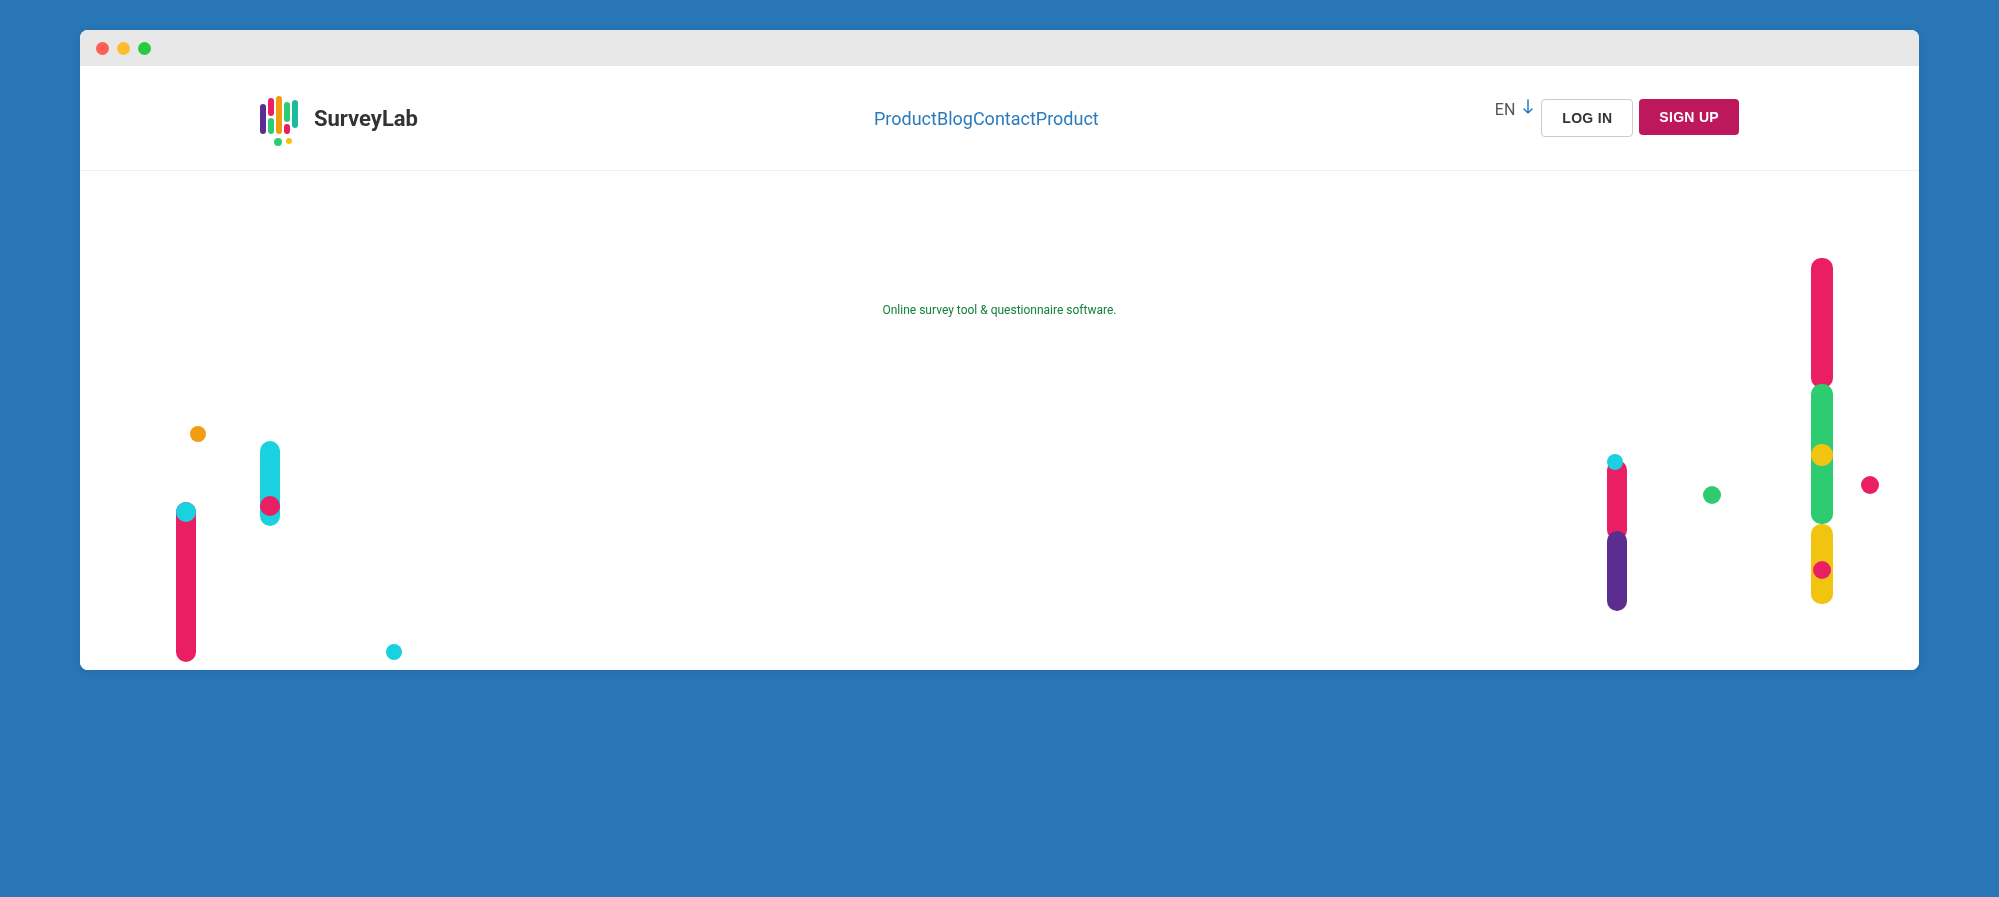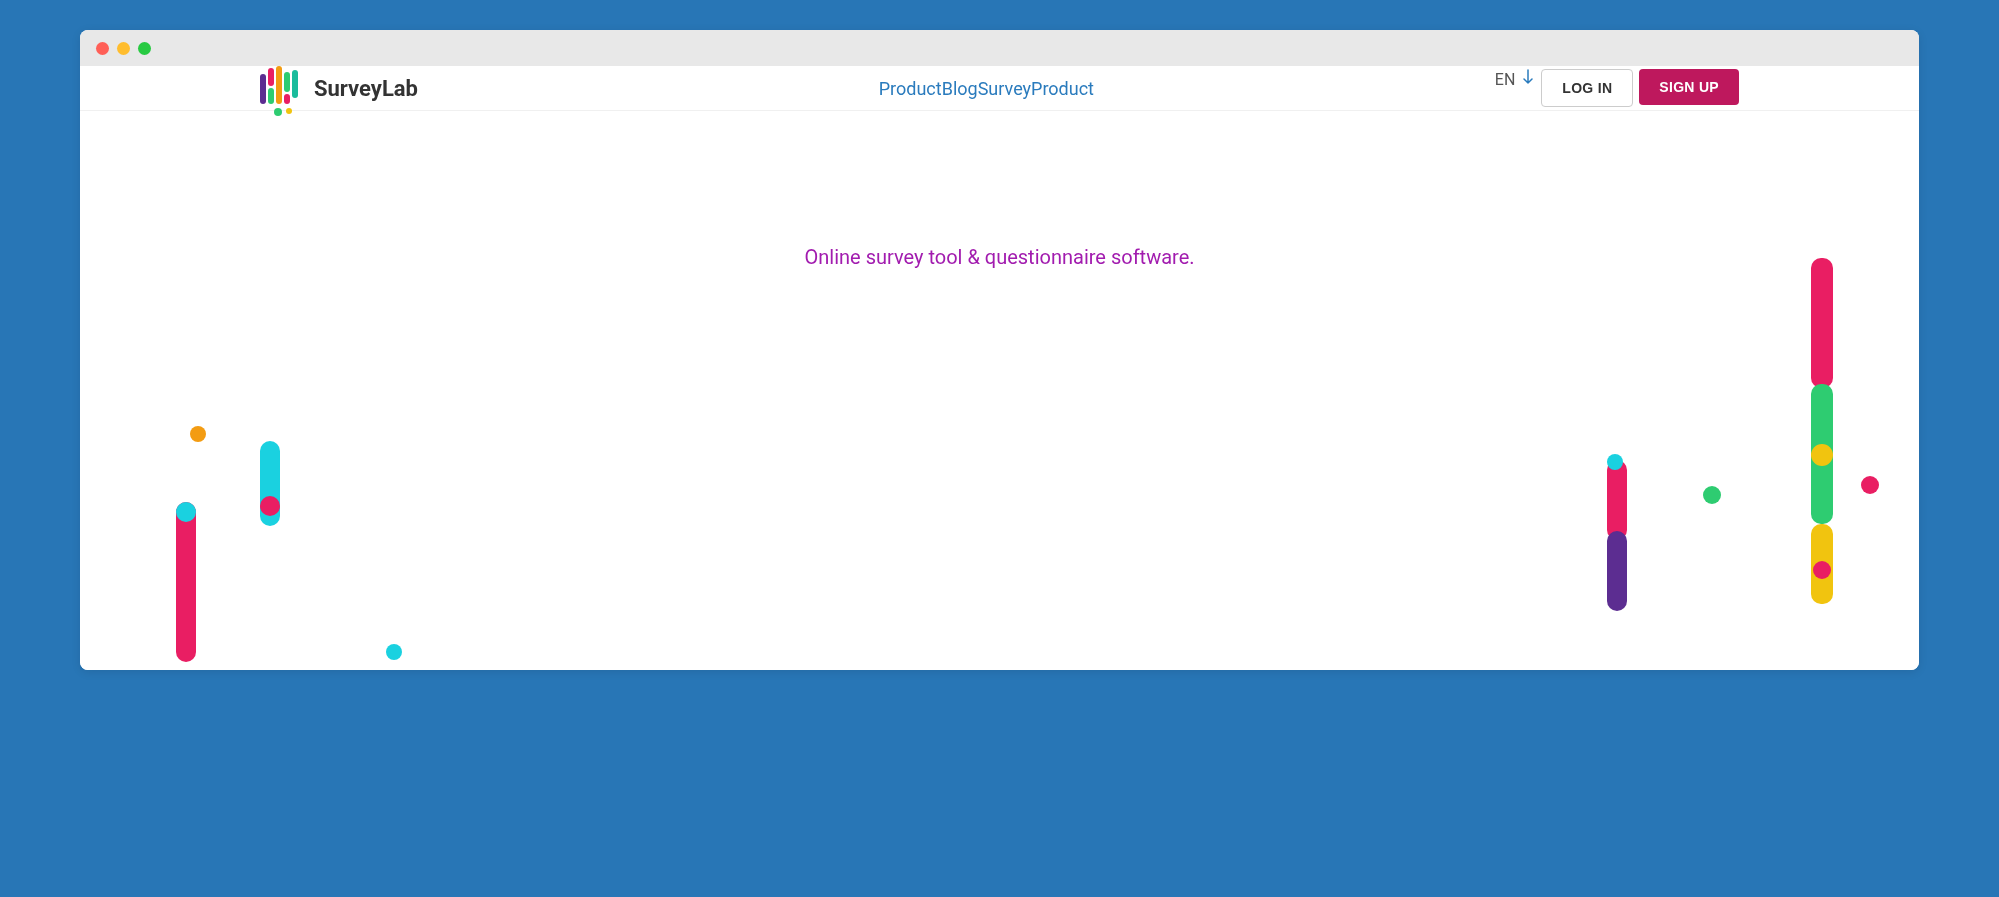--- a/index.html
+++ b/index.html
@@ -36,21 +36,21 @@
     .tl-green { background: #28ca42; }
     .page {
       background: #fff;
       height: calc(100% - 36px);
       position: relative;
       overflow: hidden;
     }
     .navbar {
       display: flex;
       align-items: center;
-      padding: 0 180px;
+      padding: 30px 180px;
       border-bottom: 1px solid #f0f0f0;
     }
     .logo-wrap {
       display: flex;
       align-items: center;
       gap: 10px;
     }
     .logo-mark {
       width: 44px;
       height: 44px;
@@ -132,22 +132,22 @@
       position: relative;
       z-index: 2;
     }
     .hero-title {
       font-size: 52px;
       font-weight: 800;
       color: #4a4a4a;
       margin-bottom: 30px;
     }
     .hero-sub {
-      font-size: 20px;
-      color: #a21caf;
+      font-size: 12px;
+      color: #15803d;
       line-height: 1.6;
     }
     .cta-btn {
       margin-top: 40px;
       background: #f39c12;
       color: #fff;
       border: none;
       padding: 14px 34px;
       font-size: 16px;
       font-weight: 700;
@@ -208,21 +208,21 @@
           <span class="bar lm-b5"></span>
           <span class="lm-d1"></span>
           <span class="lm-d2"></span>
         </span>
         <span class="logo-text">SurveyLab</span>
       </a>
 
       <nav class="nav-links">
         <a class="nav-link">Product</a>
         <a class="nav-link">Blog</a>
-        <a class="nav-link">Survey</a>
+        <a class="nav-link">Contact</a>
         <a class="nav-link">Product</a>
       </nav>
 
       <div class="nav-right">
         <div class="lang-switch">
           <span>EN</span>
           <span class="arrow-down-icon">
             <svg width="14" height="16" viewBox="0 0 14 16" fill="none">
               <path d="M7 1 L7 14 M3 10 L7 14 L11 10" stroke="#2a7bbd" stroke-width="1.5" stroke-linecap="round" stroke-linejoin="round"></path>
             </svg>

